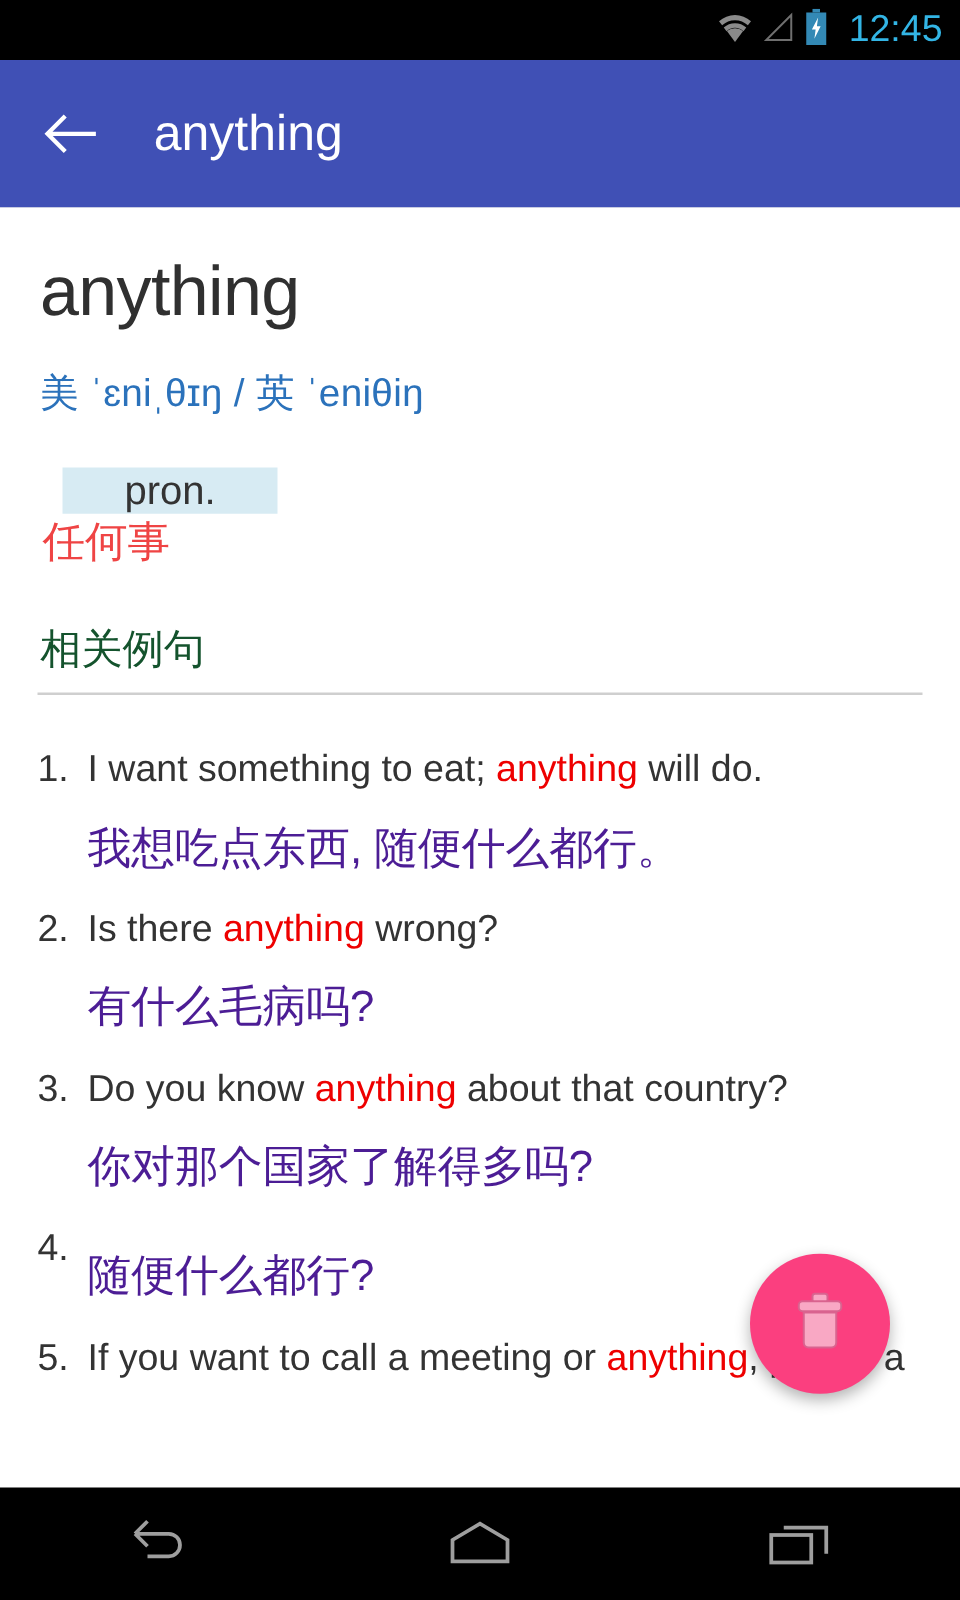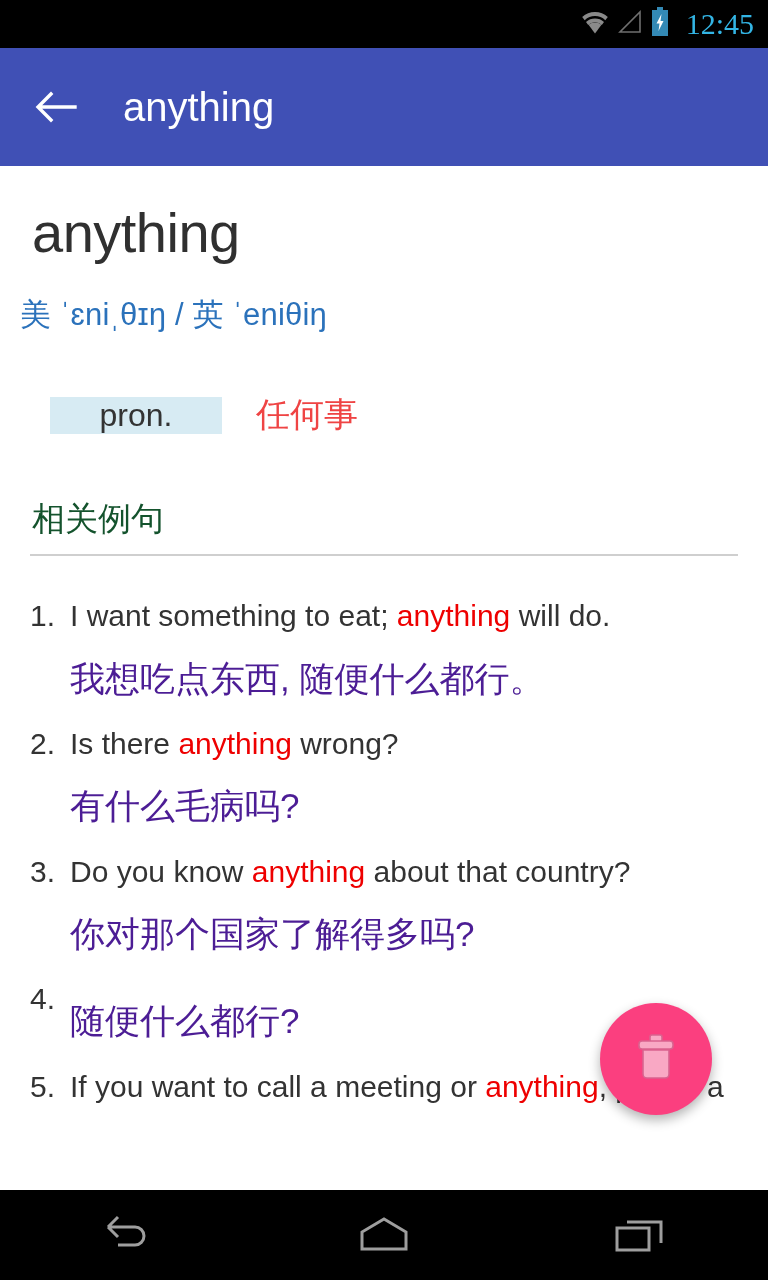--- a/index.html
+++ b/index.html
@@ -36,21 +36,20 @@
     align-items: center;
     gap: 7px;
   }
   .status-time {
     color: #33b5e5;
     font-size: 30px;
     letter-spacing: 0px;
     line-height: 1;
     margin-left: 9px;
     font-weight: 400;
-    font-family: Liberation Serif, serif;
   }
 
   
   .app-bar {
     position: absolute;
     left: 0; top: 48px;
     width: 768px;
     height: 118px;
     background: #4050b5;
     display: flex;
@@ -96,32 +95,33 @@
   .headword {
     margin: 36px 0 0 32px;
     font-size: 56px;
     color: #303030;
     font-weight: 400;
     line-height: 1.1;
     letter-spacing: -0.5px;
   }
 
   .phonetics {
-    margin: 32px 0 0 20px;
+    margin: 32px 0 0 32px;
     font-size: 31px;
     color: #2b72bb;
     line-height: 1.2;
     letter-spacing: 0.2px;
   }
 
   .sense-row {
     margin: 41px 0 0 0;
     display: flex;
-    align-items: center;
+    align-items: flex-start;
     height: 83px;
+    flex-direction: column;
   }
   .pos-badge {
     width: 172px;
     margin-left: 50px;
     background: #d7ebf3;
     display: flex;
     align-items: center;
     justify-content: center;
     font-size: 32px;
     color: #333333;

